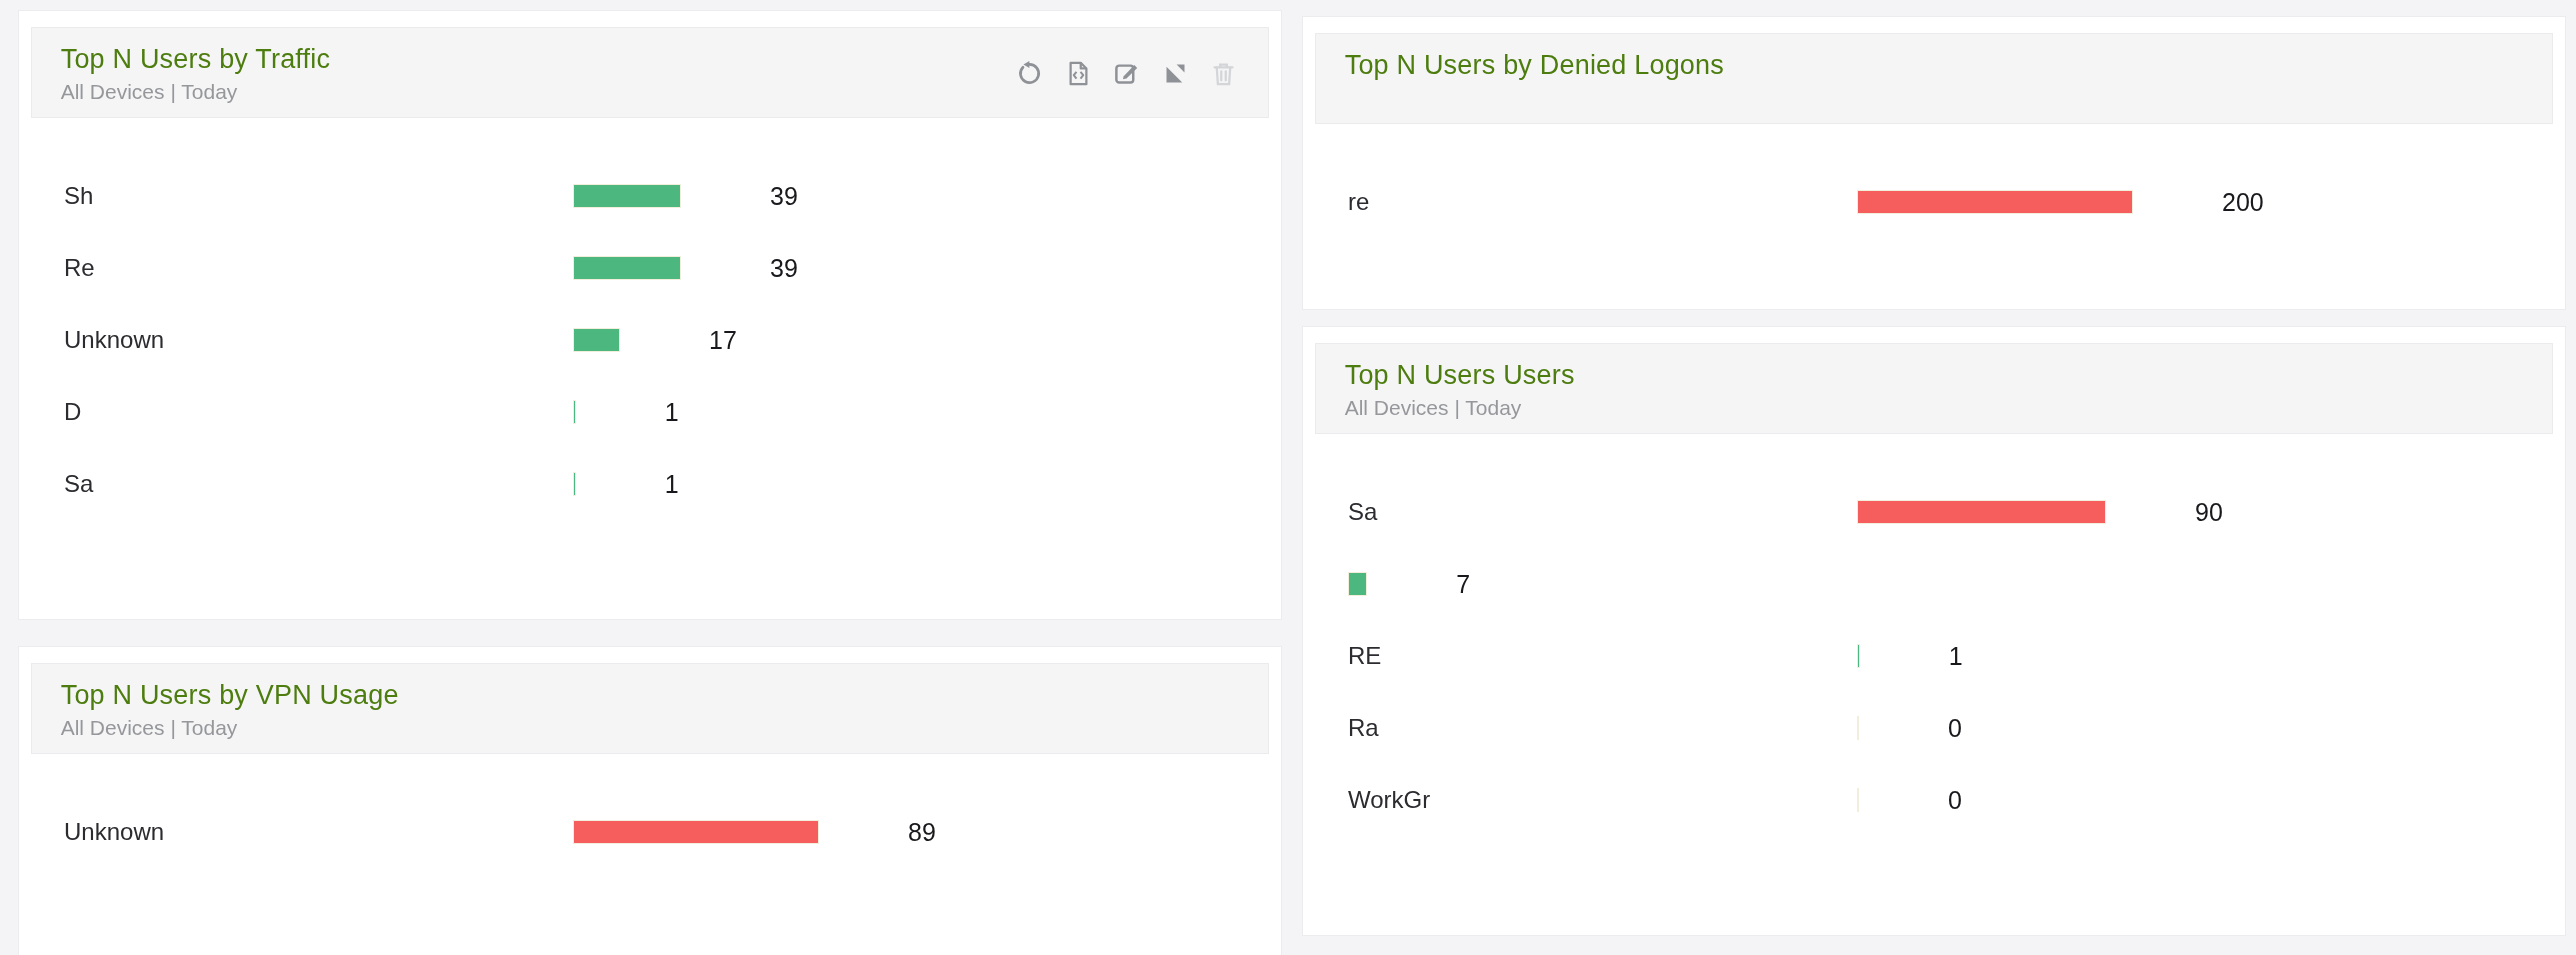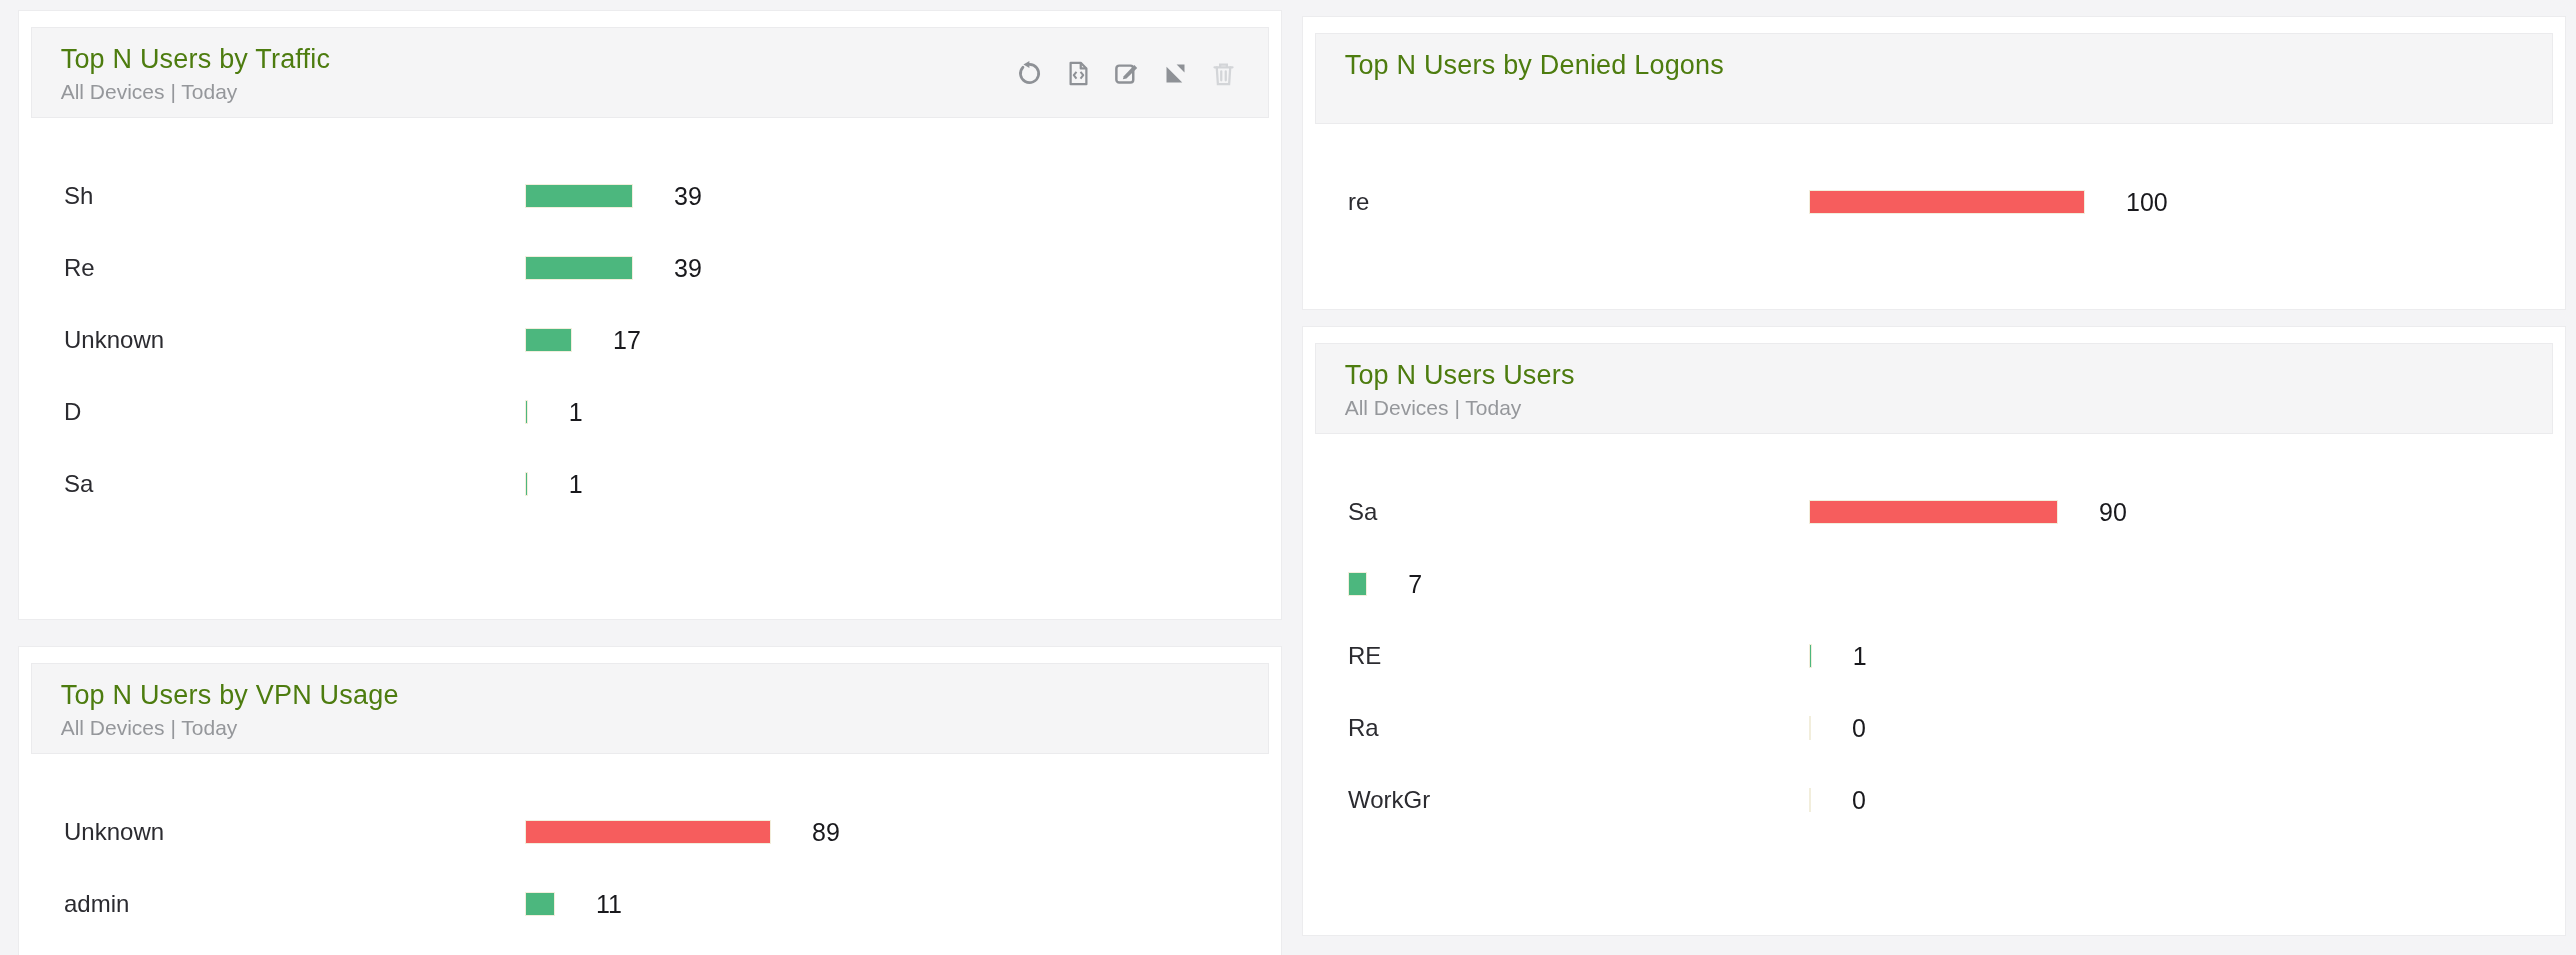--- a/index.html
+++ b/index.html
@@ -53,20 +53,21 @@
   }
   .tool-btn svg { width:27px; height:27px; display:block; }
   .rows {
     padding-top:42px;
   }
   .chart-row {
     height:72px;
     display:flex;
     align-items:center;
     padding-left:45px;
+    gap:48px;
   }
   .row-label {
     width:461px;
     font-size:24px;
     color:#2b2b30;
     white-space:nowrap;
     overflow:hidden;
   }
   .bar {
     height:23.4px;
@@ -164,41 +165,36 @@
 </section>
 
 <section class="panel" style="left:1302px; top:16px; width:1264px; height:294px;">
   <header class="panel-header">
     <div class="panel-title">Top N Users by Denied Logons</div>
   </header>
   <div class="rows">
       <div class="chart-row">
         <div class="row-label">re</div>
         <div class="bar" style="width: 276px; background: rgb(246, 93, 93);"></div>
-        <div class="row-value">100</div>
+        <div class="row-value">200</div>
       </div>
     </div>
 </section>
 
 <section class="panel" style="left:18px; top:646px; width:1264px; height:311px;">
   <header class="panel-header">
     <div class="panel-title">Top N Users by VPN Usage</div>
     <div class="panel-subtitle">All Devices | Today</div>
   </header>
   <div class="rows">
       <div class="chart-row">
         <div class="row-label">Unknown</div>
         <div class="bar" style="width: 246px; background: rgb(246, 93, 93);"></div>
         <div class="row-value">89</div>
       </div>
-      <div class="chart-row">
-        <div class="row-label">admin</div>
-        <div class="bar" style="width: 30px; background: rgb(76, 183, 126);"></div>
-        <div class="row-value">11</div>
-      </div>
     </div>
 </section>
 
 <section class="panel" style="left:1302px; top:326px; width:1264px; height:610px;">
   <header class="panel-header">
     <div class="panel-title">Top N Users Users</div>
     <div class="panel-subtitle">All Devices | Today</div>
   </header>
   <div class="rows">
       <div class="chart-row">

